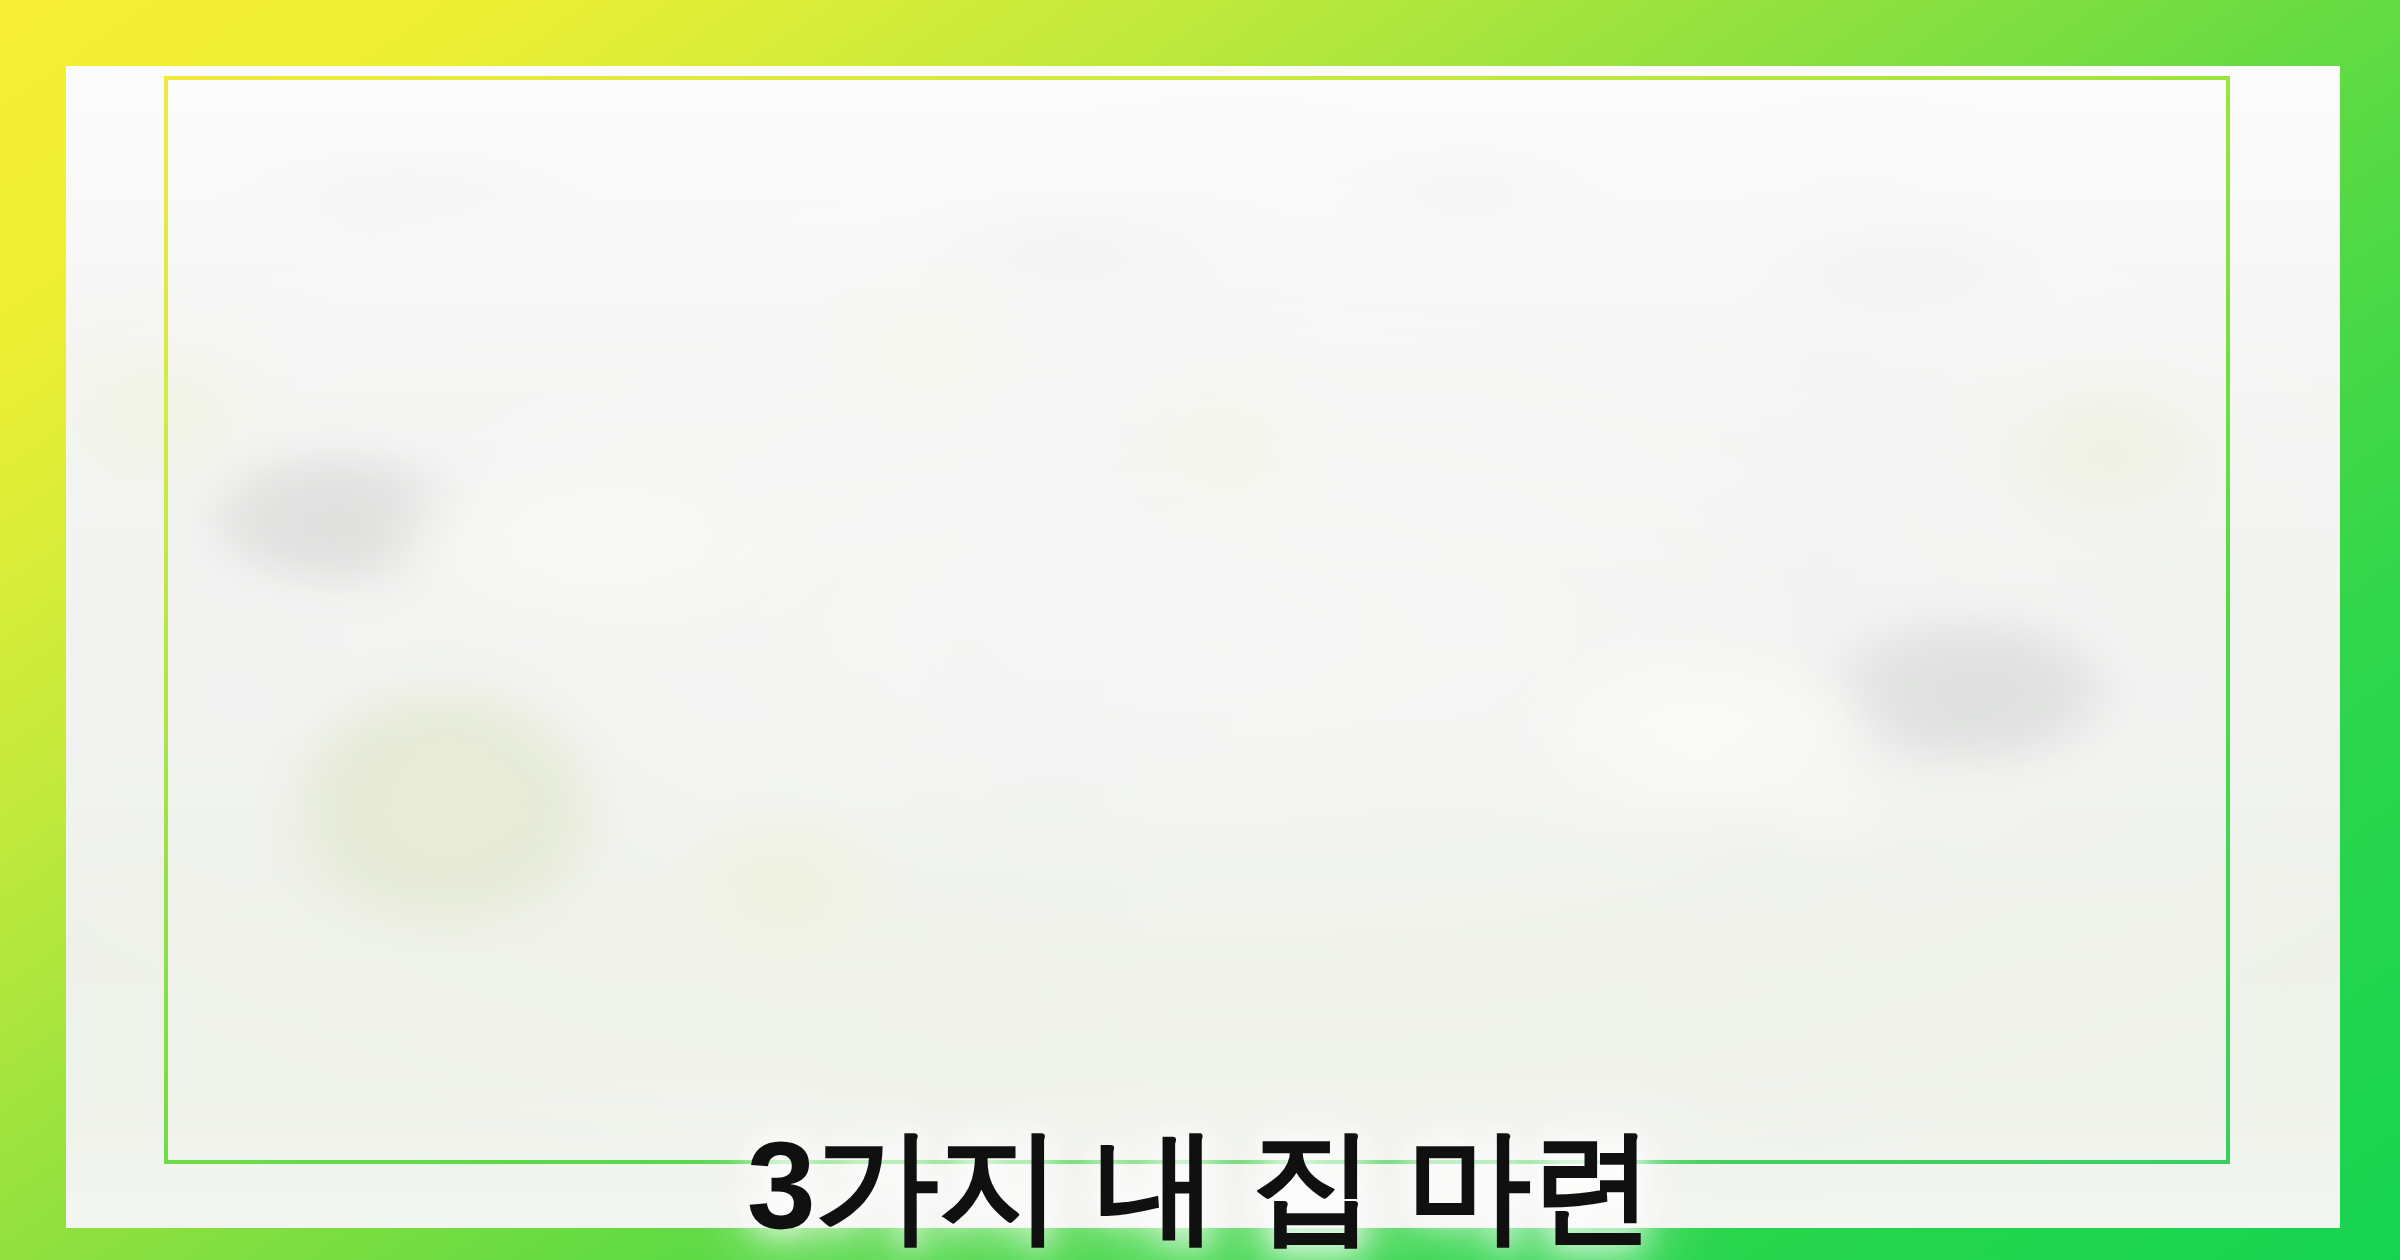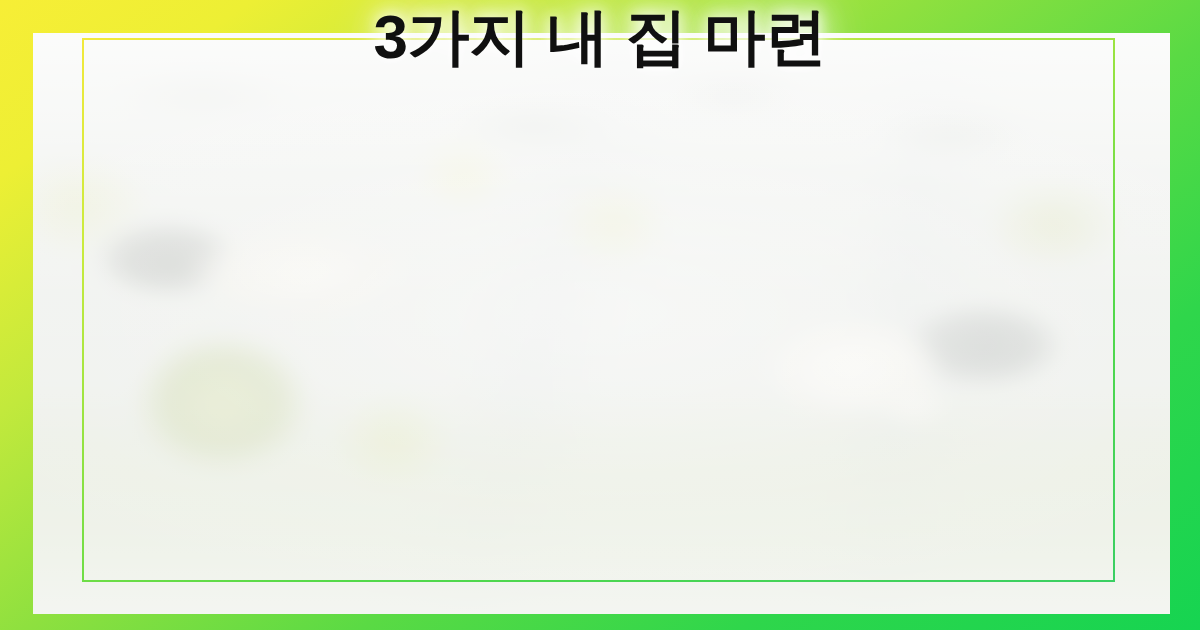--- a/index.html
+++ b/index.html
@@ -123,21 +123,21 @@
         #53D94A 70%,
         #3ACF63 100%) 1;
     pointer-events:none;
   }
 
   
   .headline-wrap {
     position:absolute;
     left:0; right:0;
     top:0; bottom:0;
-    display:flex; align-items:flex-start; justify-content:center;
+    display:flex; align-items:flex-end; justify-content:center;
   }
   .headline {
     text-align:center;
     width:760px;
     font-weight:700;
     font-size:62px;
     line-height:1.18;
     letter-spacing:-0.5px;
     color:#101010;
     text-shadow:

